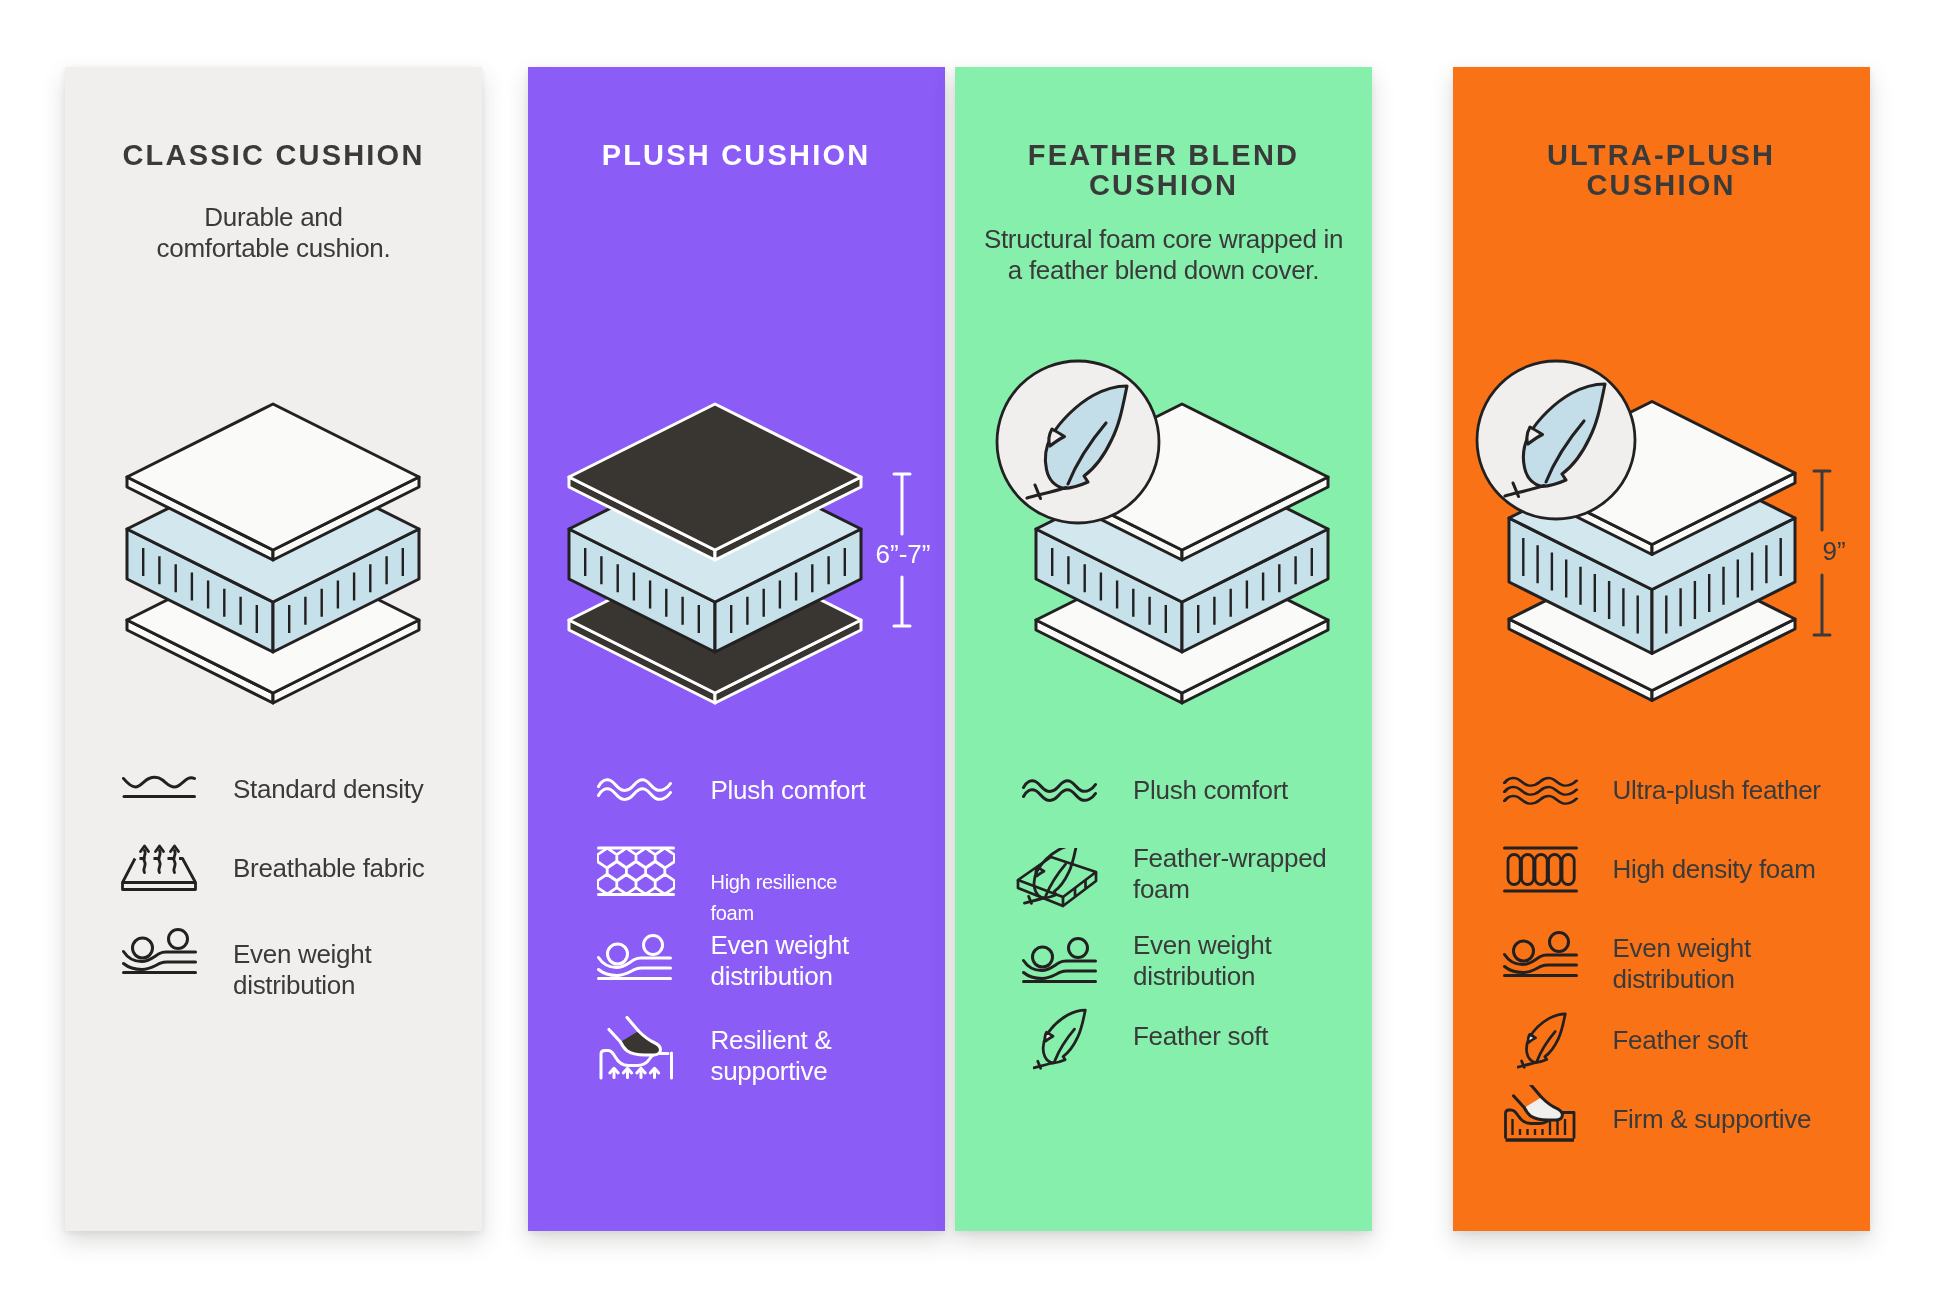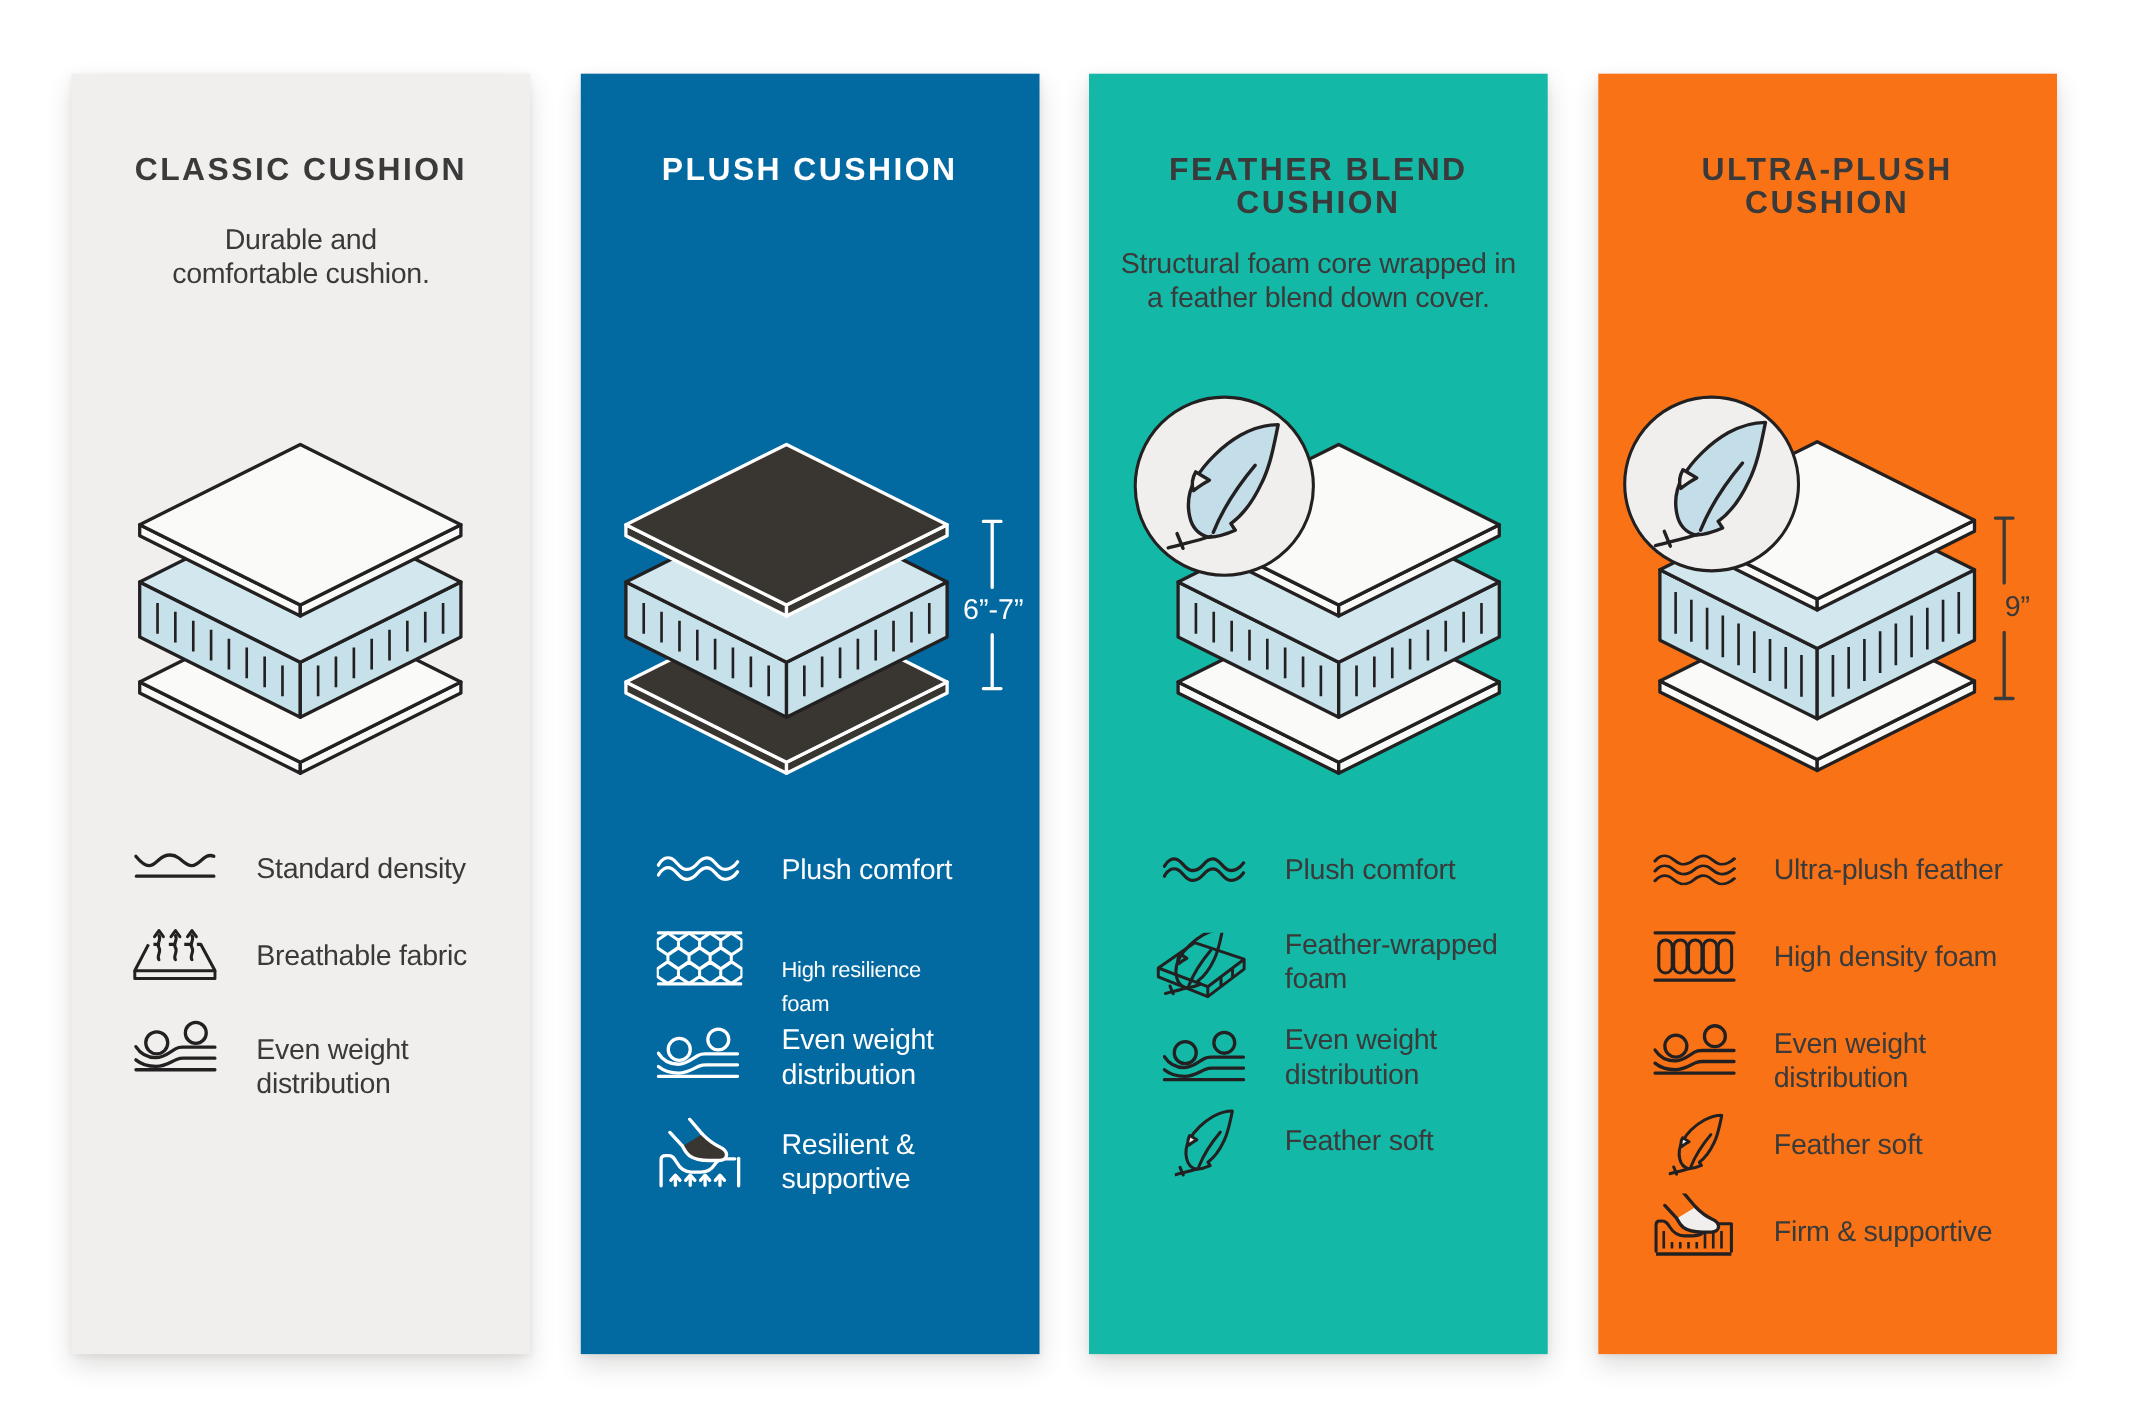--- a/index.html
+++ b/index.html
@@ -34,21 +34,21 @@
     <div style="position:absolute;left:168px;top:785.5px;font-size:26px;letter-spacing:-0.3px;line-height:31px;color:#3a3a3a;white-space:nowrap">Breathable fabric</div>
     <div style="position:absolute;left:57px;top:860px"><svg width="75" height="48" viewBox="0 0 75 48">
         <circle cx="20.5" cy="21" r="10" fill="none" stroke="#232021" stroke-width="3"></circle>
         <circle cx="56" cy="12" r="9.5" fill="none" stroke="#232021" stroke-width="3"></circle>
         <path d="M1.5,24.5 C6,31.5 12,34.5 19.5,34.5 C27.5,34.5 32,29.5 37.5,26.5 C39.5,25.4 41.5,25 44,25 L73.5,25" fill="none" stroke="#232021" stroke-width="3" stroke-linecap="round"></path>
         <path d="M1.5,36.5 C7,41 13,42.5 20,42.5 C28,42.5 33,38.5 38.5,36.2 C40.5,35.4 42.5,35 45,35 L73.5,35" fill="none" stroke="#232021" stroke-width="3" stroke-linecap="round"></path>
         <path d="M1.5,45.5 L73.5,45.5" stroke="#232021" stroke-width="3" stroke-linecap="round"></path>
       </svg></div>
     <div style="position:absolute;left:168px;top:872px;font-size:26px;letter-spacing:-0.3px;line-height:31px;color:#3a3a3a;white-space:nowrap">Even weight<br>distribution</div>
   </div>
-<div style="position:absolute;left:527.5px;top:67px;width:417px;height:1164px;background:#0369a1;box-shadow:0 10px 22px rgba(60,55,50,0.18), 0 2px 6px rgba(60,55,50,0.08)">
+<div style="position:absolute;left:527.5px;top:67px;width:417px;height:1164px;background:#8b5cf6;box-shadow:0 10px 22px rgba(60,55,50,0.18), 0 2px 6px rgba(60,55,50,0.08)">
     <div style="position:absolute;left:0;top:73px;width:100%;text-align:center;font-weight:bold;font-size:29px;line-height:30px;letter-spacing:2.2px;color:#ffffff">PLUSH CUSHION</div>
     <svg style="position:absolute;left:0;top:0" width="417" height="1164" viewBox="0 0 417 1164">
       <path d="M41,553 L41,563 L187,636.0 L187,626.0 Z" fill="#393530" stroke="#ffffff" stroke-width="3" stroke-linejoin="round"></path>
       <path d="M187,626.0 L187,636.0 L333,563 L333,553 Z" fill="#393530" stroke="#ffffff" stroke-width="3" stroke-linejoin="round"></path>
       <path d="M187,480.0 L333,553 L187,626.0 L41,553 Z" fill="#393530" stroke="#ffffff" stroke-width="3" stroke-linejoin="round"></path>
       <path d="M41,462 L41,512 L187,585.0 L187,535.0 Z" fill="#c6e1ea" stroke="#232021" stroke-width="3" stroke-linejoin="round"></path>
       <path d="M187,535.0 L187,585.0 L333,512 L333,462 Z" fill="#c6e1ea" stroke="#232021" stroke-width="3" stroke-linejoin="round"></path>
       <path d="M187,389.0 L333,462 L187,535.0 L41,462 Z" fill="#d3e7ef" stroke="#232021" stroke-width="3" stroke-linejoin="round"></path>
       <path d="M57.2,481.1 L57.2,509.1 M203.2,537.9 L203.2,565.9 M73.4,489.2 L73.4,517.2 M219.4,529.8 L219.4,557.8 M89.7,497.3 L89.7,525.3 M235.7,521.7 L235.7,549.7 M105.9,505.4 L105.9,533.4 M251.9,513.6 L251.9,541.6 M122.1,513.6 L122.1,541.6 M268.1,505.4 L268.1,533.4 M138.3,521.7 L138.3,549.7 M284.3,497.3 L284.3,525.3 M154.6,529.8 L154.6,557.8 M300.6,489.2 L300.6,517.2 M170.8,537.9 L170.8,565.9 M316.8,481.1 L316.8,509.1" stroke="#232021" stroke-width="2.4" fill="none"></path>
       <path d="M41,410 L41,420 L187,493.0 L187,483.0 Z" fill="#393530" stroke="#ffffff" stroke-width="3" stroke-linejoin="round"></path>
@@ -89,21 +89,21 @@
         <path d="M12.8,57 L17,52.3 L21.2,57" fill="none" stroke="#ffffff" stroke-width="3" stroke-linecap="round" stroke-linejoin="round"></path>
         <path d="M30.5,61.5 L30.5,54" stroke="#ffffff" stroke-width="3" stroke-linecap="round"></path>
         <path d="M26.3,57 L30.5,52.3 L34.7,57" fill="none" stroke="#ffffff" stroke-width="3" stroke-linecap="round" stroke-linejoin="round"></path>
         <path d="M44,61.5 L44,54" stroke="#ffffff" stroke-width="3" stroke-linecap="round"></path>
         <path d="M39.8,57 L44,52.3 L48.2,57" fill="none" stroke="#ffffff" stroke-width="3" stroke-linecap="round" stroke-linejoin="round"></path>
         <path d="M57.5,61.5 L57.5,54" stroke="#ffffff" stroke-width="3" stroke-linecap="round"></path>
         <path d="M53.3,57 L57.5,52.3 L61.7,57" fill="none" stroke="#ffffff" stroke-width="3" stroke-linecap="round" stroke-linejoin="round"></path>
       </svg></div>
     <div style="position:absolute;left:183px;top:957.5px;font-size:26px;letter-spacing:-0.3px;line-height:31px;color:#ffffff;white-space:nowrap">Resilient &amp;<br>supportive</div>
   </div>
-<div style="position:absolute;left:990px;top:67px;width:417px;height:1164px;background:#14b8a6;box-shadow:0 10px 22px rgba(60,55,50,0.18), 0 2px 6px rgba(60,55,50,0.08)">
+<div style="position:absolute;left:955px;top:67px;width:417px;height:1164px;background:#86efac;box-shadow:0 10px 22px rgba(60,55,50,0.18), 0 2px 6px rgba(60,55,50,0.08)">
     <div style="position:absolute;left:0;top:73px;width:100%;text-align:center;font-weight:bold;font-size:29px;line-height:30px;letter-spacing:2.2px;color:#3a3a3a">FEATHER BLEND<br>CUSHION</div>
     <div style="position:absolute;left:0;top:157px;width:100%;text-align:center;font-size:26px;letter-spacing:-0.3px;line-height:31px;color:#3a3a3a">Structural foam core wrapped in<br>a feather blend down cover.</div>
     <svg style="position:absolute;left:0;top:0" width="417" height="1164" viewBox="0 0 417 1164">
       <path d="M81,553 L81,563 L227,636.0 L227,626.0 Z" fill="#fafaf9" stroke="#232021" stroke-width="3" stroke-linejoin="round"></path>
       <path d="M227,626.0 L227,636.0 L373,563 L373,553 Z" fill="#fafaf9" stroke="#232021" stroke-width="3" stroke-linejoin="round"></path>
       <path d="M227,480.0 L373,553 L227,626.0 L81,553 Z" fill="#fafaf9" stroke="#232021" stroke-width="3" stroke-linejoin="round"></path>
       <path d="M81,462 L81,512 L227,585.0 L227,535.0 Z" fill="#c6e1ea" stroke="#232021" stroke-width="3" stroke-linejoin="round"></path>
       <path d="M227,535.0 L227,585.0 L373,512 L373,462 Z" fill="#c6e1ea" stroke="#232021" stroke-width="3" stroke-linejoin="round"></path>
       <path d="M227,389.0 L373,462 L227,535.0 L81,462 Z" fill="#d3e7ef" stroke="#232021" stroke-width="3" stroke-linejoin="round"></path>
       <path d="M97.2,481.1 L97.2,509.1 M243.2,537.9 L243.2,565.9 M113.4,489.2 L113.4,517.2 M259.4,529.8 L259.4,557.8 M129.7,497.3 L129.7,525.3 M275.7,521.7 L275.7,549.7 M145.9,505.4 L145.9,533.4 M291.9,513.6 L291.9,541.6 M162.1,513.6 L162.1,541.6 M308.1,505.4 L308.1,533.4 M178.3,521.7 L178.3,549.7 M324.3,497.3 L324.3,525.3 M194.6,529.8 L194.6,557.8 M340.6,489.2 L340.6,517.2 M210.8,537.9 L210.8,565.9 M356.8,481.1 L356.8,509.1" stroke="#232021" stroke-width="2.4" fill="none"></path>

